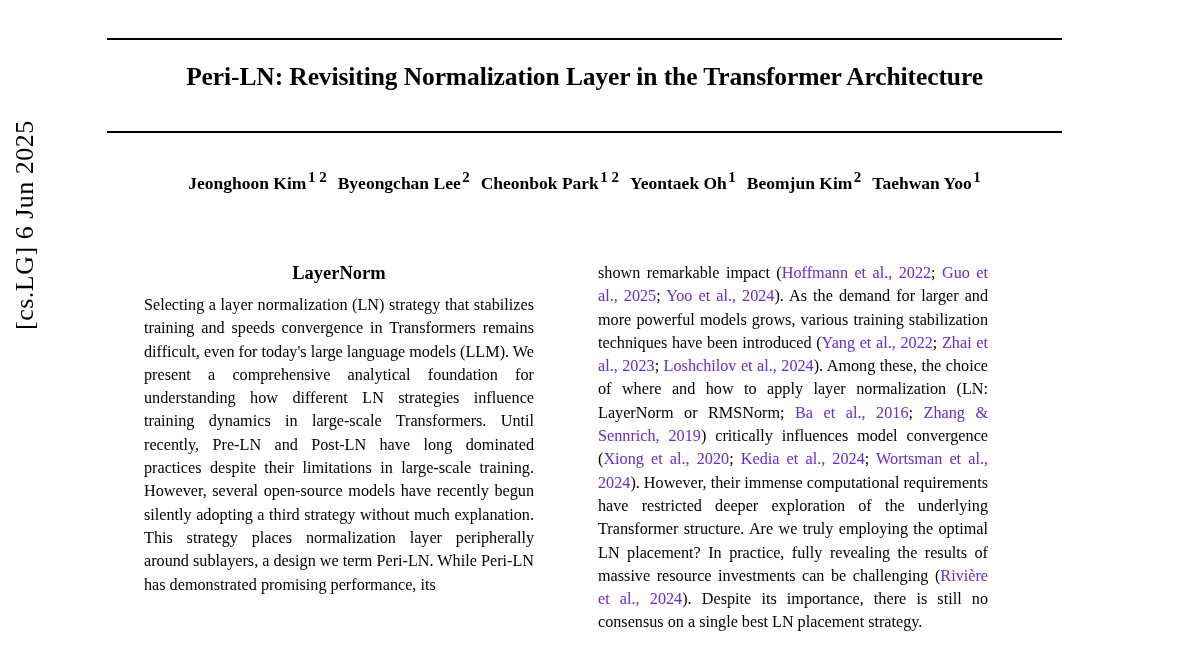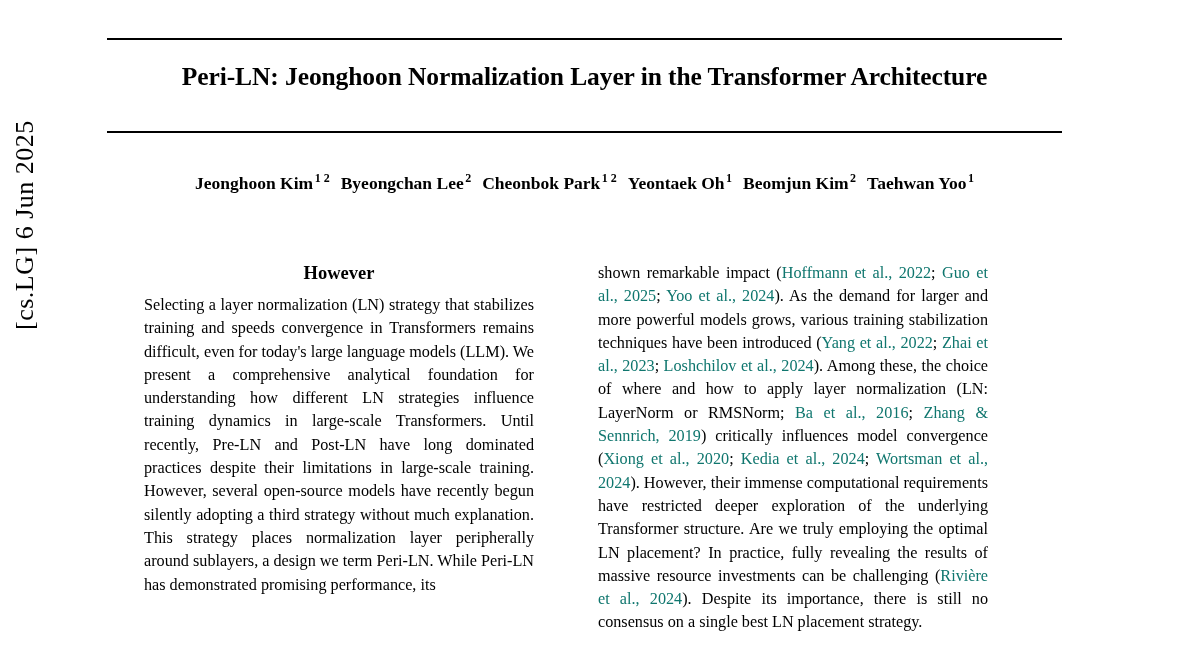--- a/index.html
+++ b/index.html
@@ -67,21 +67,21 @@
     width: 955px;
     text-align: center;
     font-size: 17.5px;
     font-weight: bold;
     line-height: 30px;
     font-family: "Liberation Serif", serif;
   }
   .authors .au { white-space: nowrap; }
   .authors .sep { display: inline-block; width: 11px; }
   sup.mark {
-    font-size: 12px;
+    font-size: 15px;
     font-weight: bold;
     vertical-align: super;
     line-height: 0;
     margin-left: 1.5px;
   }
 
   
   .col {
     position: absolute;
     top: 262px;
@@ -99,42 +99,42 @@
     text-align: center;
     font-size: 18.5px;
     font-weight: bold;
     margin: 0 0 10px 0;
     line-height: 22px;
   }
   .col p {
     margin: 0;
     text-indent: 0;
   }
-  .cite { color: #0f766e; }
+  .cite { color: #6d28d9; }
   .it { }
 </style>
 </head>
 <body>
 
 <div class="page">
 
   <div class="arxiv-stamp">[cs.LG]  6 Jun 2025</div>
 
   <div class="rule top"></div>
 
-  <div class="title">Peri-LN: Jeonghoon Normalization Layer in the Transformer Architecture</div>
+  <div class="title">Peri-LN: Revisiting Normalization Layer in the Transformer Architecture</div>
 
   <div class="rule bottom"></div>
 
   <div class="authors">
     <div id="arow1"><span class="au">Jeonghoon Kim<sup class="mark">1 2</sup></span><span class="sep"></span><span class="au">Byeongchan Lee<sup class="mark">2</sup></span><span class="sep"></span><span class="au">Cheonbok Park<sup class="mark">1 2</sup></span><span class="sep"></span><span class="au">Yeontaek Oh<sup class="mark">1</sup></span><span class="sep"></span><span class="au">Beomjun Kim<sup class="mark">2</sup></span><span class="sep"></span><span class="au">Taehwan Yoo<sup class="mark">1</sup></span></div>
   </div>
 
   <div class="col left">
-    <div class="abstract-head">However</div>
+    <div class="abstract-head">LayerNorm</div>
     <p id="abstract-body"><span>Selecting a layer normalization (LN) strategy that stabilizes training and speeds convergence in Transformers remains difficult, even for today's large language models (LLM). We present a comprehensive analytical foundation for understanding how different LN strategies influence training dynamics in large-scale Transformers. Until recently, Pre-LN and Post-LN have long dominated practices despite their limitations in large-scale training. However, several open-source models have recently begun silently adopting a third strategy without much explanation. This strategy places normalization layer </span><span class="it">peripherally</span><span> around sublayers, a design we term </span><span class="it">Peri-LN</span><span>. While Peri-LN has demonstrated promising performance, its</span></p>
   </div>
 
   <div class="col right">
     <p id="intro-body"><span>shown remarkable impact (</span><span class="cite">Hoffmann et al., 2022</span><span>; </span><span class="cite">Guo et al., 2025</span><span>; </span><span class="cite">Yoo et al., 2024</span><span>). As the demand for larger and more powerful models grows, various training stabilization techniques have been introduced (</span><span class="cite">Yang et al., 2022</span><span>; </span><span class="cite">Zhai et al., 2023</span><span>; </span><span class="cite">Loshchilov et al., 2024</span><span>). Among these, the choice of where and how to apply layer normalization (LN: LayerNorm or RMSNorm; </span><span class="cite">Ba et al., 2016</span><span>; </span><span class="cite">Zhang &amp; Sennrich, 2019</span><span>) critically influences model convergence (</span><span class="cite">Xiong et al., 2020</span><span>; </span><span class="cite">Kedia et al., 2024</span><span>; </span><span class="cite">Wortsman et al., 2024</span><span>). However, their immense computational requirements have restricted deeper exploration of the underlying Transformer structure. Are we truly employing the optimal LN placement?  In practice, fully revealing the results of massive resource investments can be challenging (</span><span class="cite">Rivière et al., 2024</span><span>). Despite its importance, there is still no consensus on a single best LN placement strategy.</span></p>
   </div>
 
 </div>
 
 </body></html>

